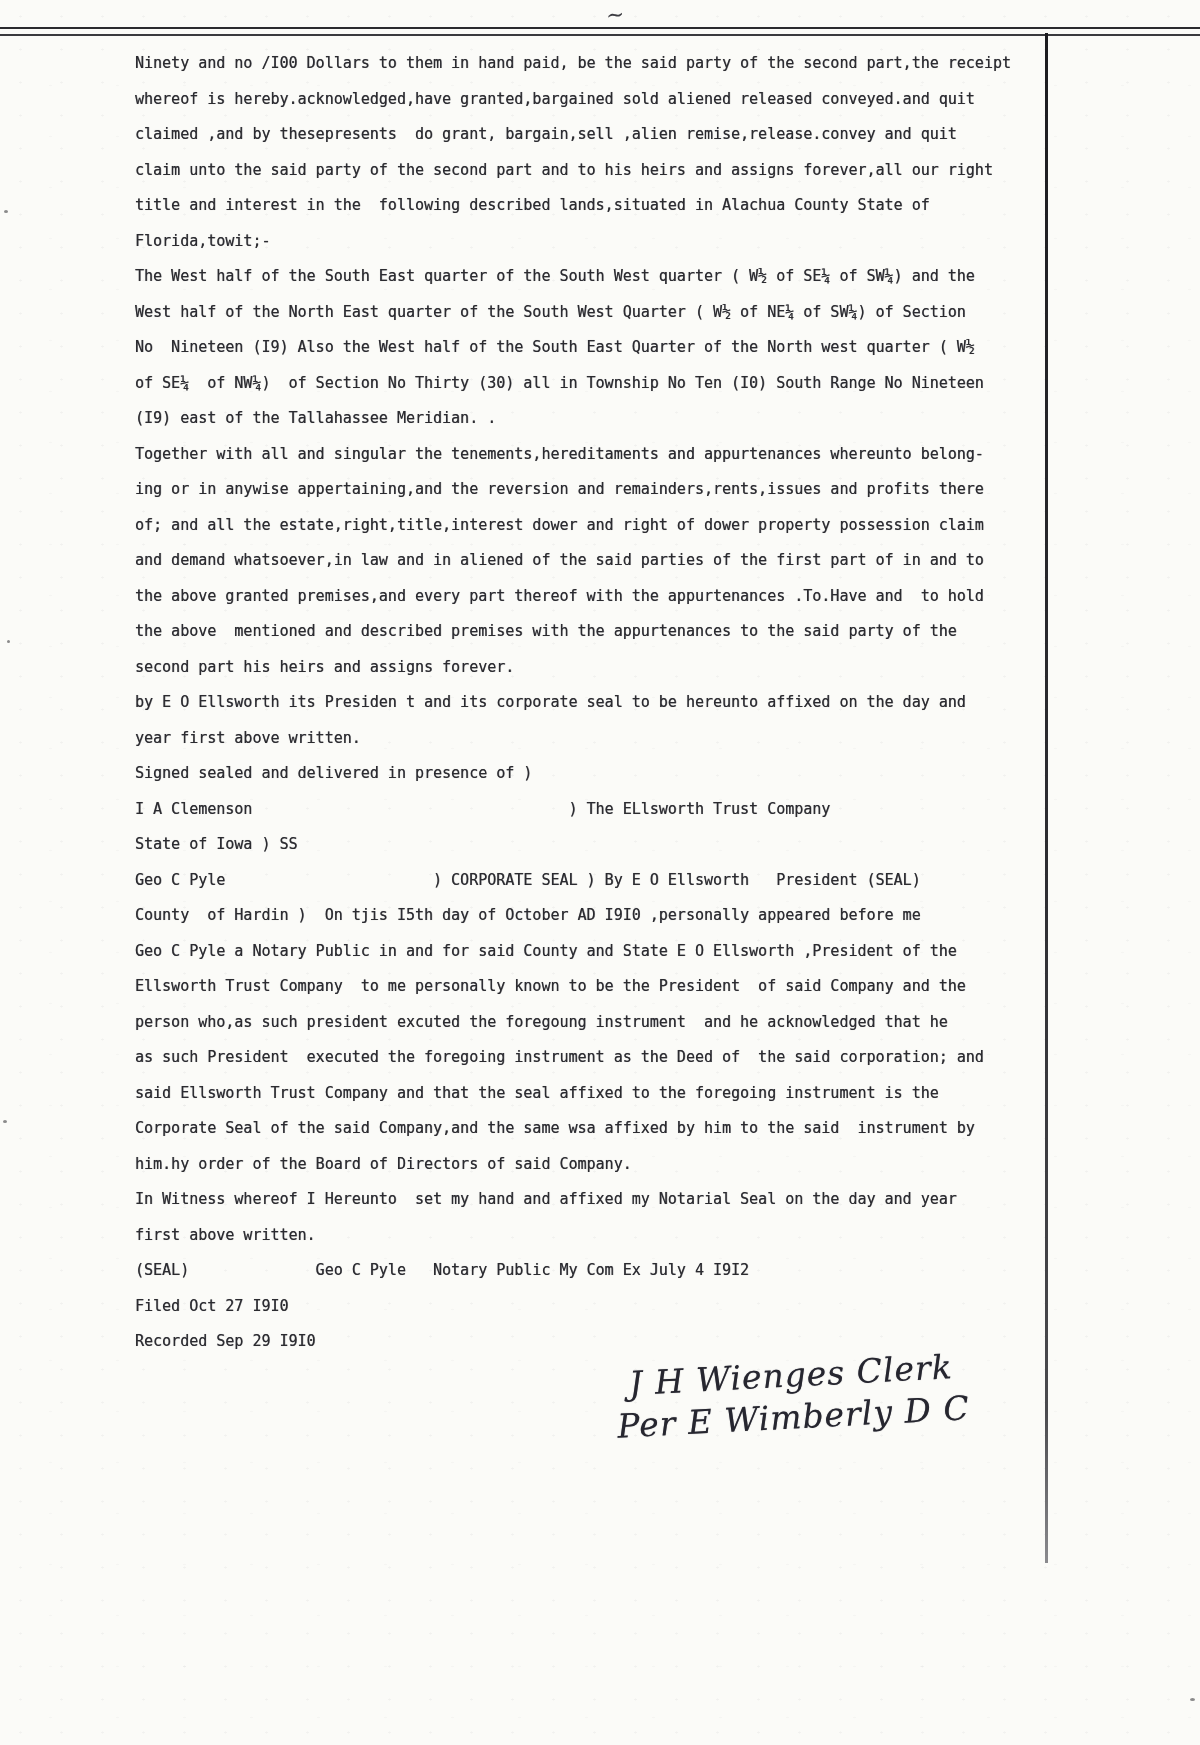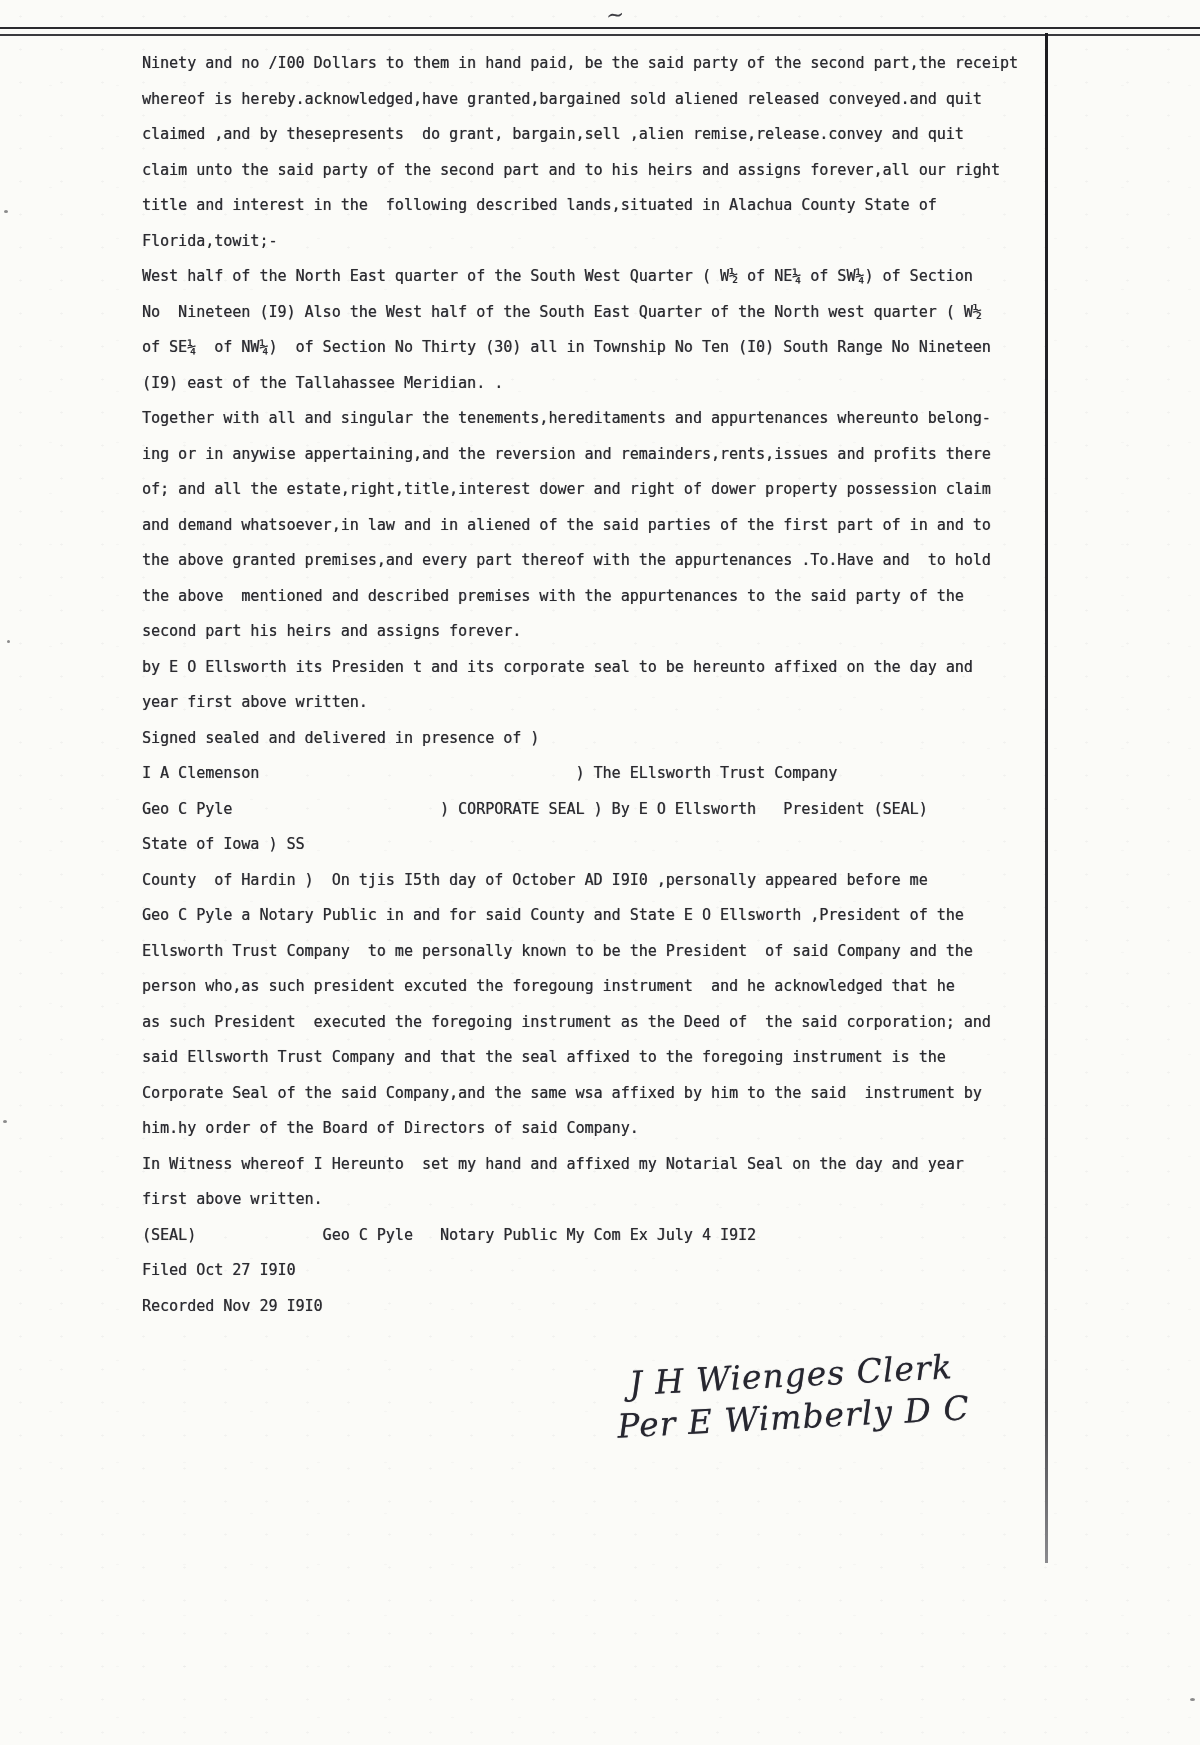--- a/index.html
+++ b/index.html
@@ -49,21 +49,21 @@
     left: 606px;
     top: 2px;
     font-size: 22px;
     color: #3c3c42;
     transform: rotate(-6deg);
     font-family: "DejaVu Serif", serif;
   }
 
   .doc {
     position: absolute;
-    left: 142px;
+    left: 135px;
     top: 46px;
     width: 905px;
     color: #2b2b30;
     font-size: 15px;
     line-height: 35.5px;
     text-shadow: 0.4px 0 0 rgba(40,40,48,0.45), 0 0 0.7px rgba(40,40,48,0.35);
   }
   .doc .line {
     white-space: pre-wrap;
     min-height: 35.5px;
@@ -110,48 +110,49 @@
 <div class="speck s3"></div>
 <div class="speck s4"></div>
 
 <div class="doc">
     <div class="line">Ninety and no /I00 Dollars to them in hand paid, be the said party of the second part,the receipt</div>
     <div class="line">whereof is hereby.acknowledged,have granted,bargained sold aliened released conveyed.and quit</div>
     <div class="line">claimed ,and by thesepresents  do grant, bargain,sell ,alien remise,release.convey and quit</div>
     <div class="line">claim unto the said party of the second part and to his heirs and assigns forever,all our right</div>
     <div class="line">title and interest in the  following described lands,situated in Alachua County State of</div>
     <div class="line">Florida,towit;-</div>
+    <div class="line">The West half of the South East quarter of the South West quarter ( W½ of SE¼ of SW¼) and the</div>
     <div class="line">West half of the North East quarter of the South West Quarter ( W½ of NE¼ of SW¼) of Section</div>
     <div class="line">No  Nineteen (I9) Also the West half of the South East Quarter of the North west quarter ( W½</div>
     <div class="line">of SE¼  of NW¼)  of Section No Thirty (30) all in Township No Ten (I0) South Range No Nineteen</div>
     <div class="line">(I9) east of the Tallahassee Meridian. .</div>
     <div class="line">Together with all and singular the tenements,hereditaments and appurtenances whereunto belong-</div>
     <div class="line">ing or in anywise appertaining,and the reversion and remainders,rents,issues and profits there</div>
     <div class="line">of; and all the estate,right,title,interest dower and right of dower property possession claim</div>
     <div class="line">and demand whatsoever,in law and in aliened of the said parties of the first part of in and to</div>
     <div class="line">the above granted premises,and every part thereof with the appurtenances .To.Have and  to hold</div>
     <div class="line">the above  mentioned and described premises with the appurtenances to the said party of the</div>
     <div class="line">second part his heirs and assigns forever.</div>
     <div class="line">by E O Ellsworth its Presiden t and its corporate seal to be hereunto affixed on the day and</div>
     <div class="line">year first above written.</div>
     <div class="line">Signed sealed and delivered in presence of )</div>
     <div class="line">I A Clemenson                                   ) The ELlsworth Trust Company</div>
+    <div class="line">State of Iowa ) SS</div>
     <div class="line">Geo C Pyle                       ) CORPORATE SEAL ) By E O Ellsworth   President (SEAL)</div>
-    <div class="line">State of Iowa ) SS</div>
     <div class="line">County  of Hardin )  On tjis I5th day of October AD I9I0 ,personally appeared before me</div>
     <div class="line">Geo C Pyle a Notary Public in and for said County and State E O Ellsworth ,President of the</div>
     <div class="line">Ellsworth Trust Company  to me personally known to be the President  of said Company and the</div>
     <div class="line">person who,as such president excuted the foregoung instrument  and he acknowledged that he</div>
     <div class="line">as such President  executed the foregoing instrument as the Deed of  the said corporation; and</div>
     <div class="line">said Ellsworth Trust Company and that the seal affixed to the foregoing instrument is the</div>
     <div class="line">Corporate Seal of the said Company,and the same wsa affixed by him to the said  instrument by</div>
     <div class="line">him.hy order of the Board of Directors of said Company.</div>
     <div class="line">In Witness whereof I Hereunto  set my hand and affixed my Notarial Seal on the day and year</div>
     <div class="line">first above written.</div>
     <div class="line">(SEAL)              Geo C Pyle   Notary Public My Com Ex July 4 I9I2</div>
     <div class="line">Filed Oct 27 I9I0</div>
-    <div class="line">Recorded Nov 29 I9I0</div>
+    <div class="line">Recorded Sep 29 I9I0</div>
   </div>
 
 <div class="sig">
   <div class="sig-line-1">J H Wienges Clerk</div>
   <div class="sig-line-2">Per E Wimberly D C</div>
 </div>
 
 </body></html>

